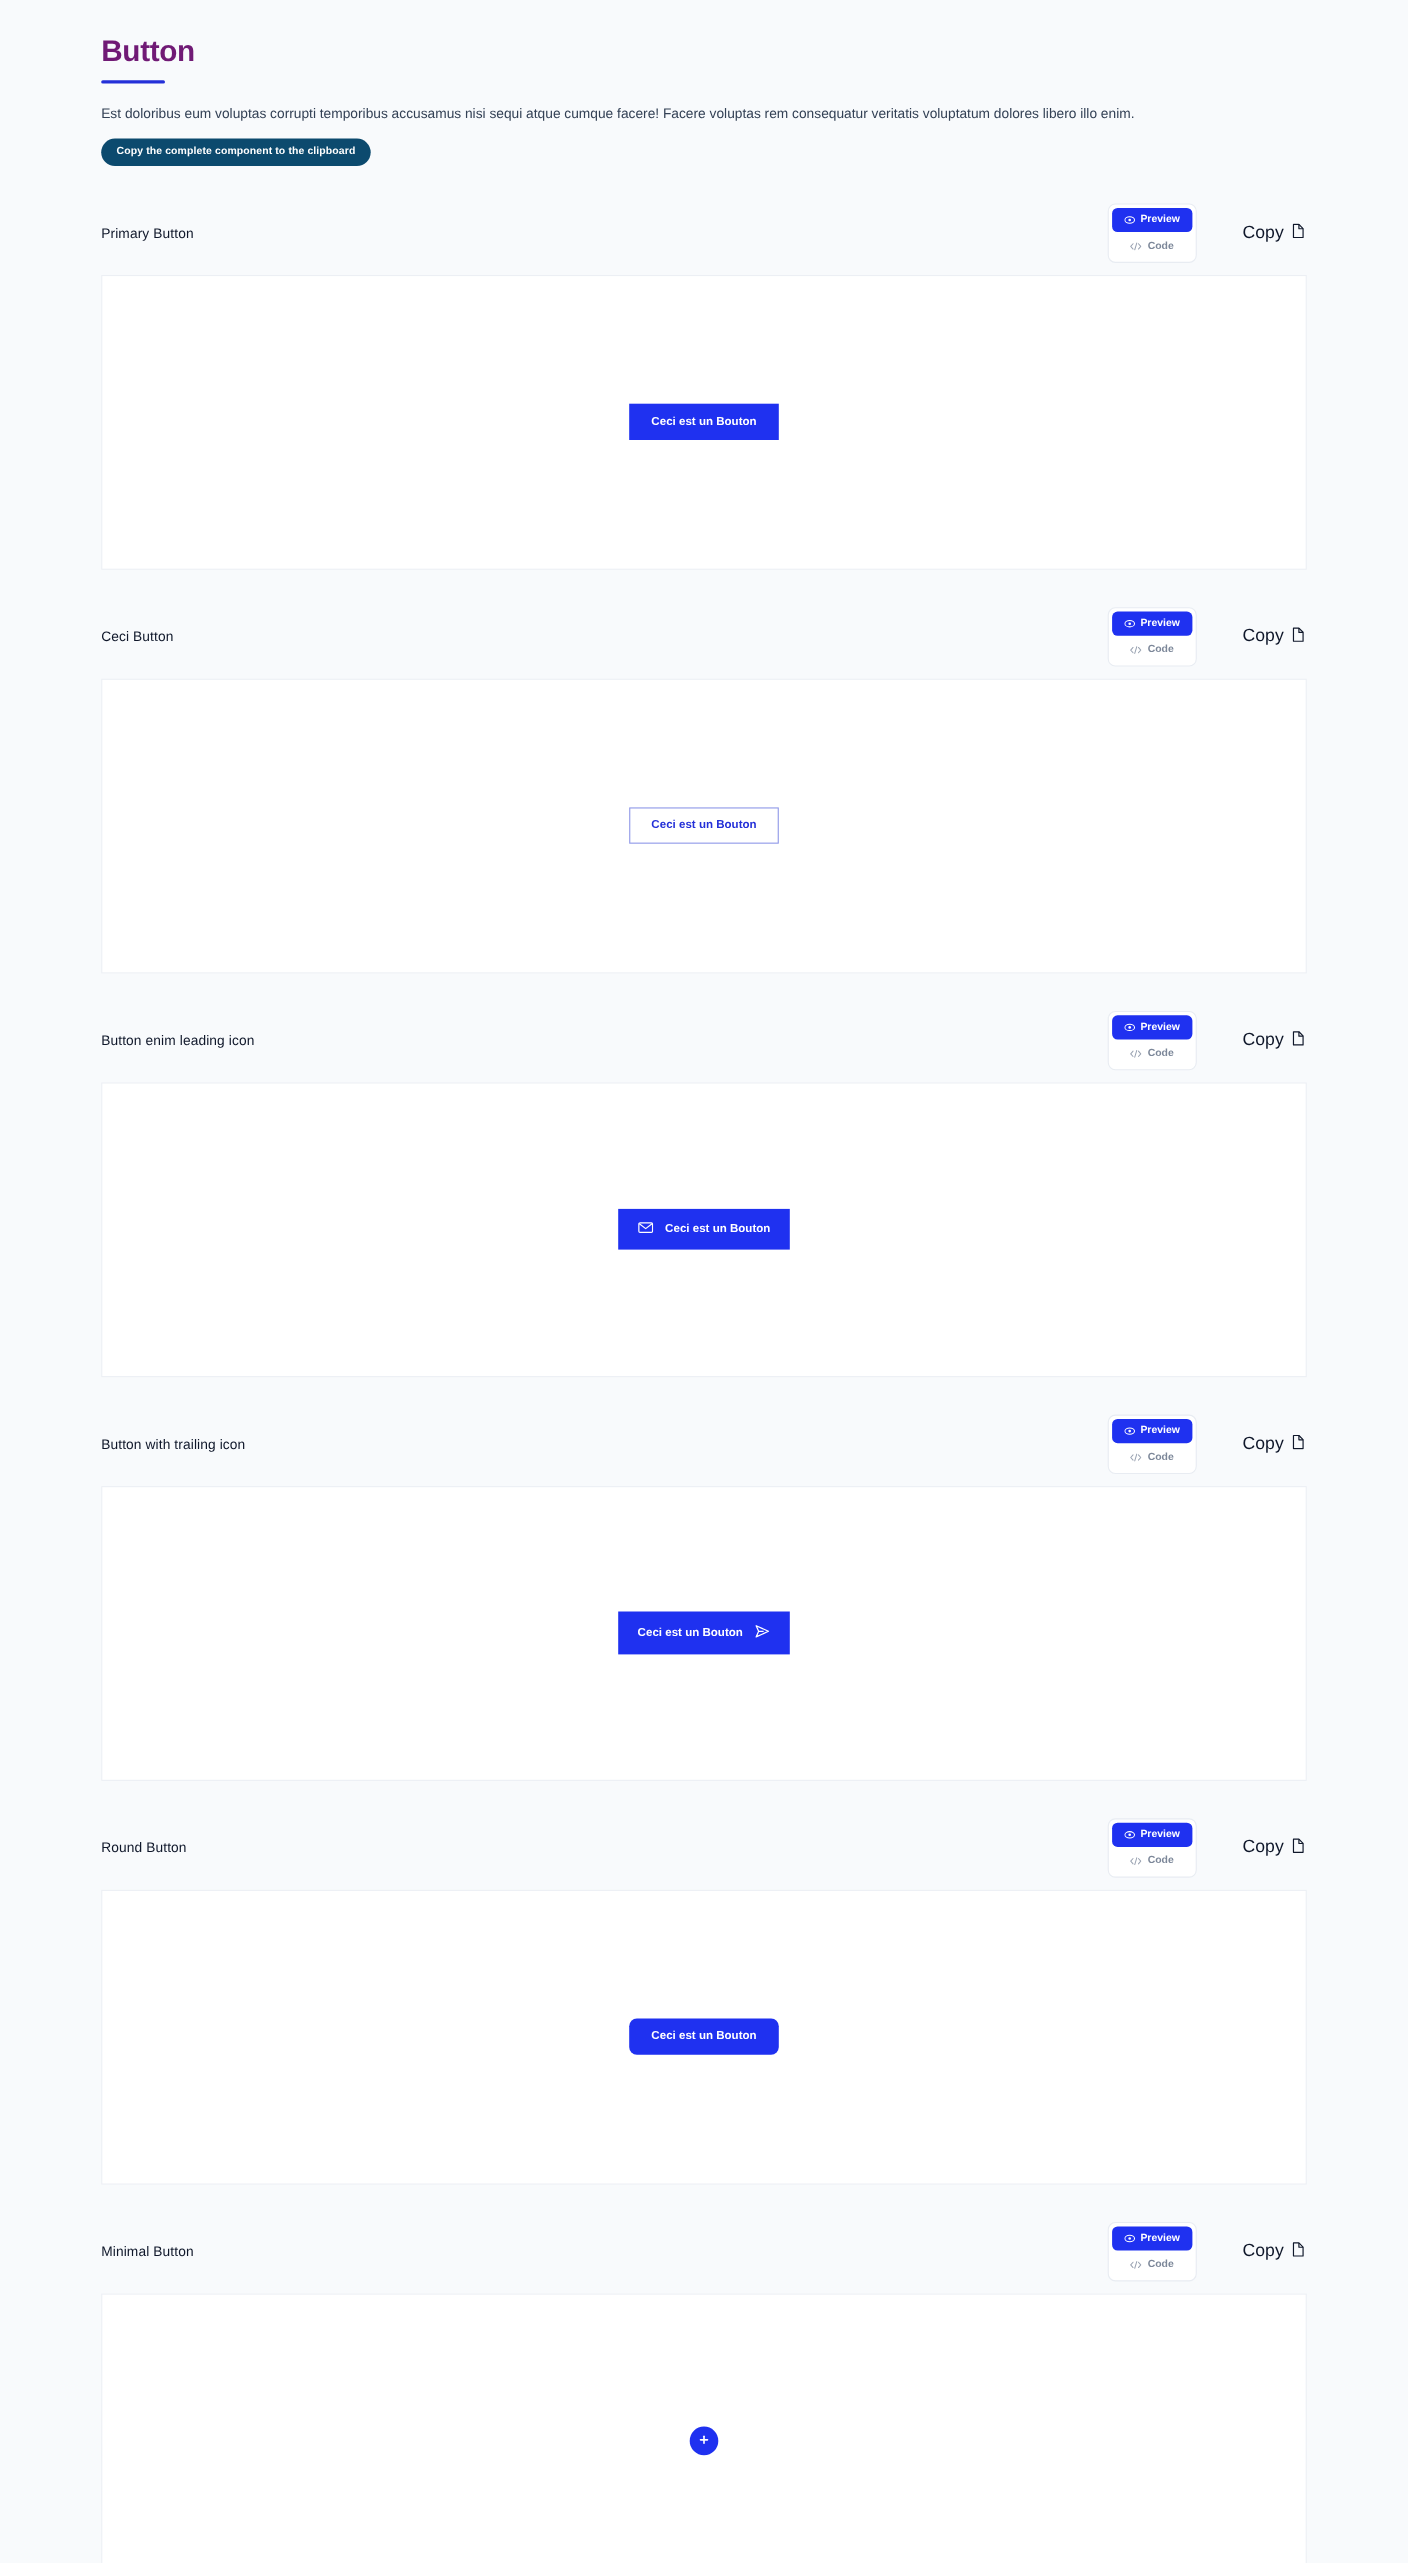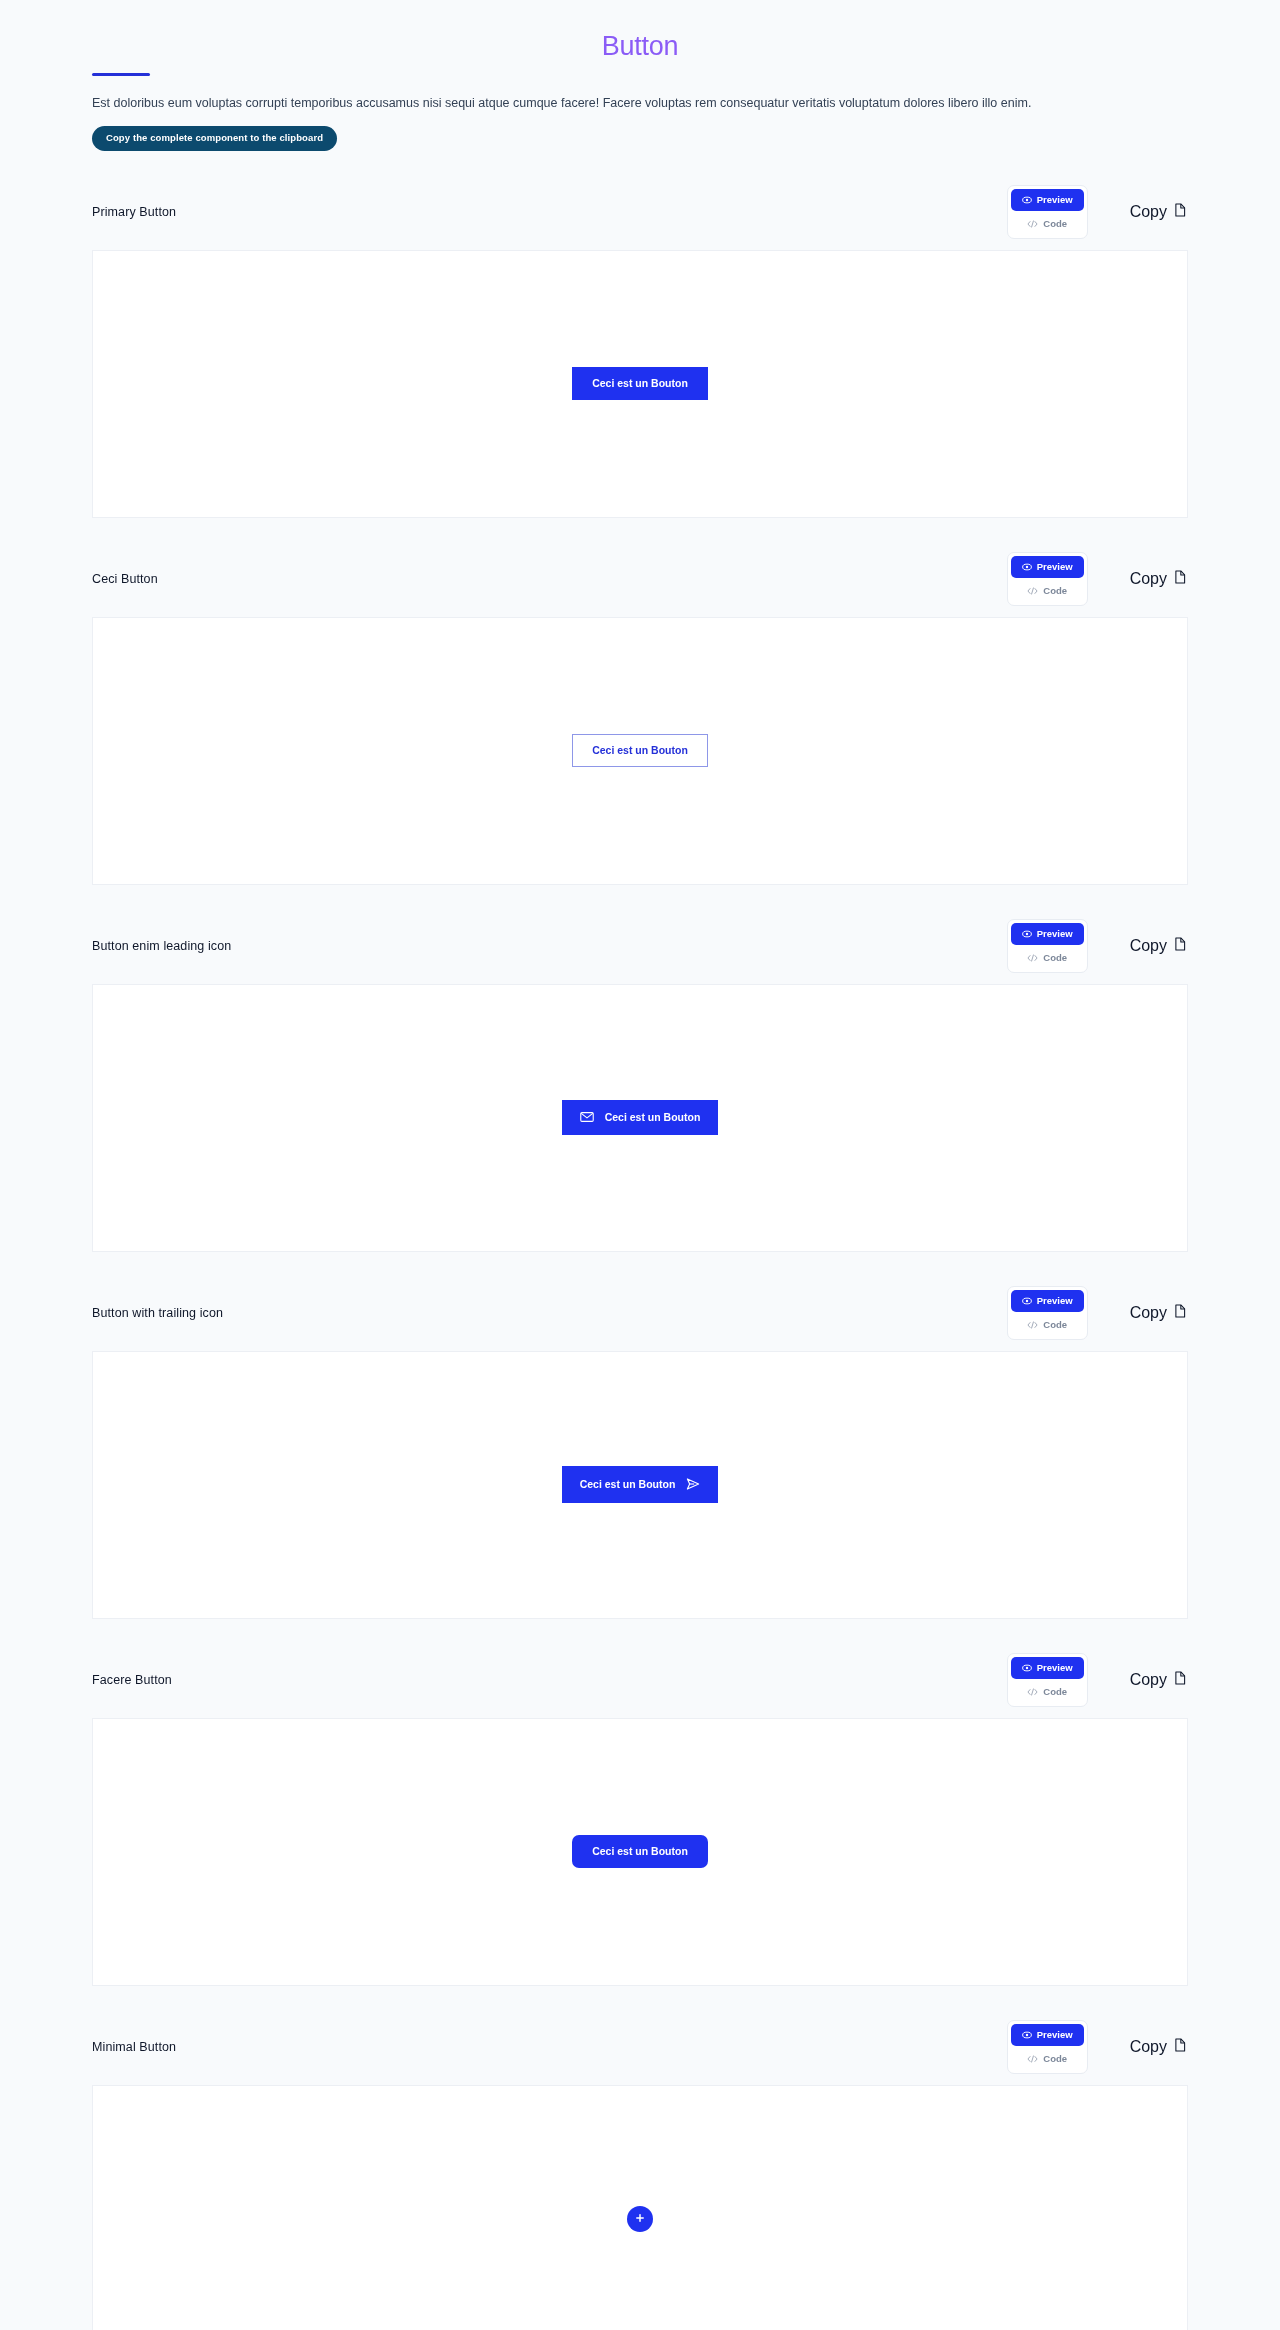--- a/index.html
+++ b/index.html
@@ -9,25 +9,24 @@
     font-family: "Liberation Sans", sans-serif;
     -webkit-font-smoothing: antialiased;
   }
   body { padding: 0 0 40px 0; }
 
   .page { width: 1280px; padding: 30px 92px 0 92px; }
 
   
   .page-title {
     font-size: 27px;
-    font-weight: 400;
-    color: #8b5cf6;
+    font-weight: 700;
+    color: #701a75;
     letter-spacing: -0.3px;
     line-height: 1.2;
-    text-align: center;
   }
   .title-rule {
     width: 58px;
     height: 3px;
     background: #2430d8;
     margin-top: 11px;
     border-radius: 2px;
   }
   .intro-text {
     margin-top: 18px;
@@ -377,21 +376,21 @@
               <line x1="4.2" y1="8" x2="9.4" y2="8"></line>
             </svg>
         </span>
       </button>
     </div>
   </div>
 
   
   <div class="section">
     <div class="section-head">
-      <div class="section-title">Facere Button</div>
+      <div class="section-title">Round Button</div>
       <div class="head-controls">
         <div class="toggle">
           <button class="toggle-btn active">
             <span>
               <svg width="10" height="10" viewBox="0 0 16 16" fill="none" stroke="#ffffff" stroke-width="1.5">
                   <ellipse cx="8" cy="8" rx="7" ry="4.6"></ellipse>
                   <circle cx="8" cy="8" r="1.9" fill="#ffffff" stroke="none"></circle>
                 </svg>
             </span>
             <span>Preview</span>

